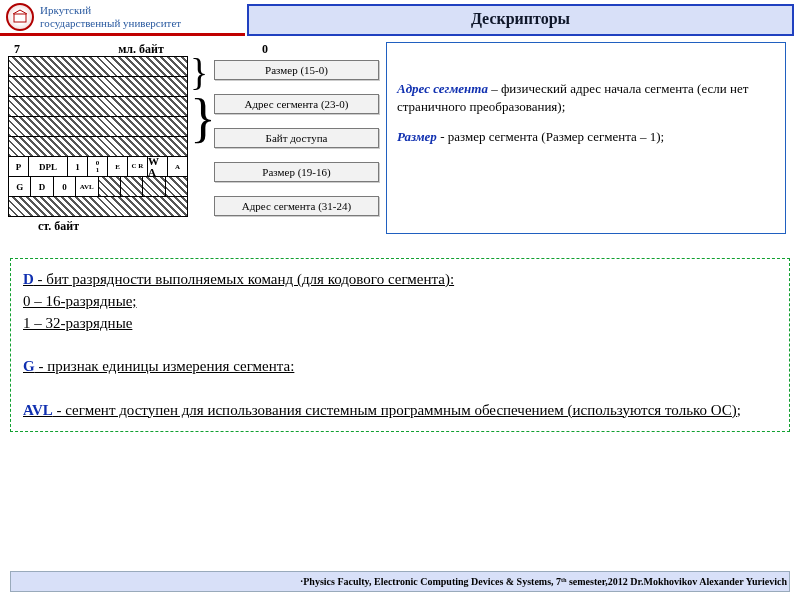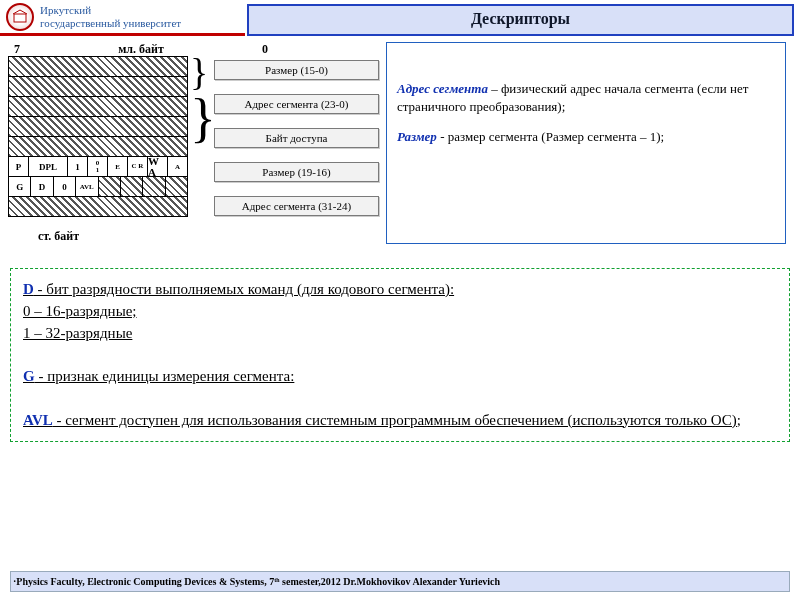--- a/index.html
+++ b/index.html
@@ -119,27 +119,27 @@
     font-size: 15px;
     line-height: 1.45;
     text-decoration: underline;
   }
   .bigbox b.sym { color: #1030b0; }
   .footer {
     position: absolute;
     bottom: 8px; left: 10px; right: 10px;
     background: #d8e0f8;
     border: 1px solid #9ab;
-    text-align: left;
+    text-align: right;
     font-size: 10px;
     font-weight: bold;
     padding: 4px 2px;
     font-family: "Times New Roman", serif;
   }
-  .stbyte { font-weight:bold; font-size:12px; margin-top:12px; margin-left:30px;}
+  .stbyte { font-weight:bold; font-size:12px; margin-top:2px; margin-left:30px;}
   .axis-label{font-weight:bold;font-size:12px;}
 </style>
 </head>
 <body>
 
 <div class="topbar">
   <div class="logo-area">
     <div class="logo-circle">
       <svg width="18" height="18" viewBox="0 0 18 18">
           <rect x="3" y="6" width="12" height="8" fill="none" stroke="#b00000" stroke-width="1"></rect>

